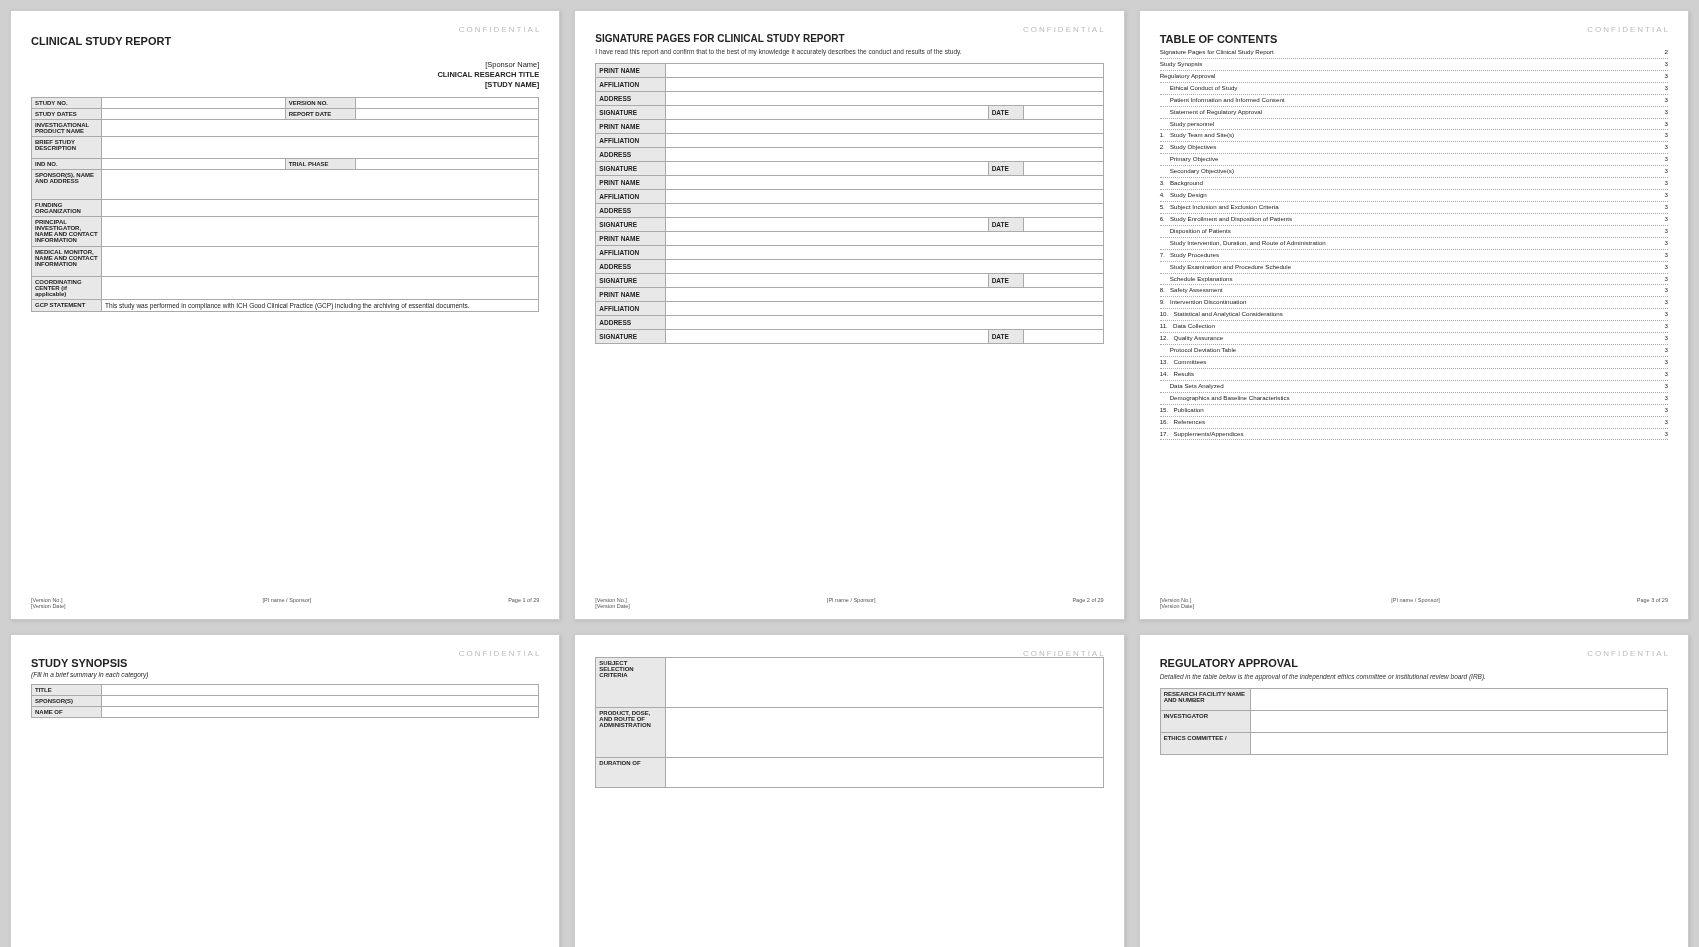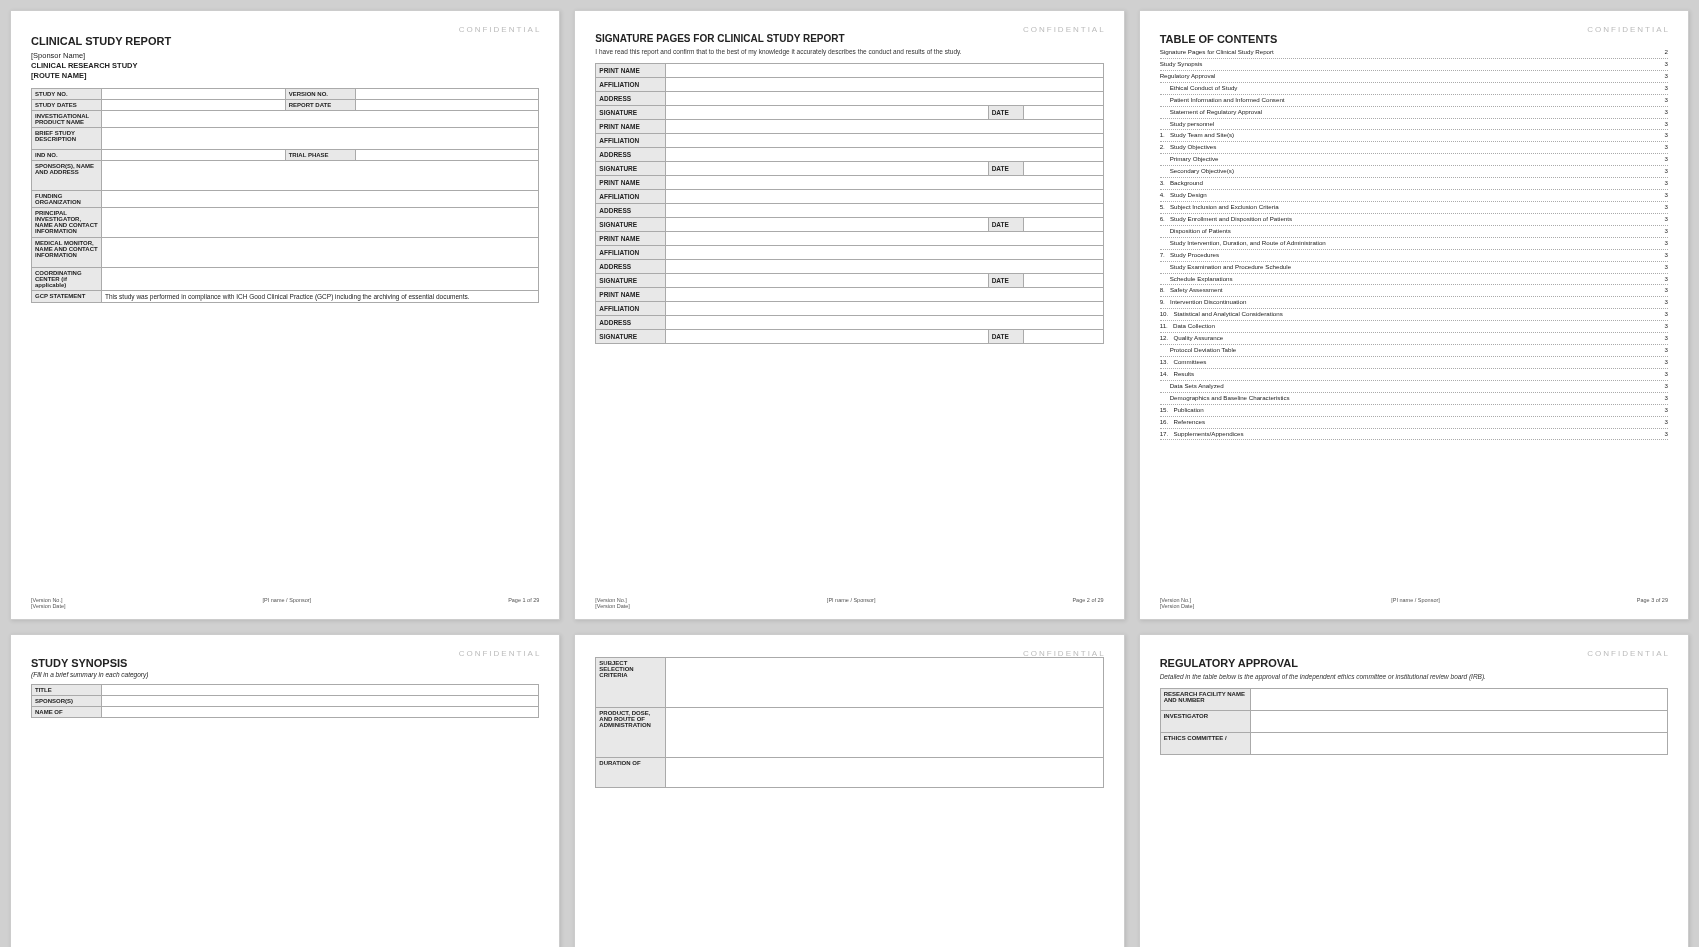--- a/index.html
+++ b/index.html
@@ -29,25 +29,25 @@
       right: 18px;
       color: #bbb;
       font-size: 8px;
       letter-spacing: 2px;
       font-weight: normal;
     }
     
     .page-title {
       font-size: 11px;
       font-weight: bold;
-      margin-bottom: 4px;
+      margin-bottom: 13px;
       margin-top: 2px;
     }
     .page-subtitle {
-      text-align: left;
+      text-align: right;
       font-size: 7.5px;
       margin-bottom: 1px;
     }
     .page-subtitle.bold { font-weight: bold; }
     .study-table {
       width: 100%;
       border-collapse: collapse;
       margin-top: 8px;
       font-size: 6.5px;
     }
@@ -193,22 +193,22 @@
   </style>
 </head>
 <body>
 
 <div class="grid">
 
   <div class="page">
     <span class="confidential">CONFIDENTIAL</span>
     <div class="page-title">CLINICAL STUDY REPORT</div>
     <div class="page-subtitle">[Sponsor Name]</div>
-    <div class="page-subtitle bold">CLINICAL RESEARCH STUDY</div>
-    <div class="page-subtitle bold">[ROUTE NAME]</div>
+    <div class="page-subtitle bold">CLINICAL RESEARCH TITLE</div>
+    <div class="page-subtitle bold">[STUDY NAME]</div>
     <table class="study-table">
       <tbody>
           <tr>
         <td class="label-cell">STUDY NO.</td>
         <td class="value-cell"></td>
         <td class="label-cell">VERSION NO.</td>
         <td class="value-cell"></td>
       </tr>
       <tr>
         <td class="label-cell">STUDY DATES</td>

